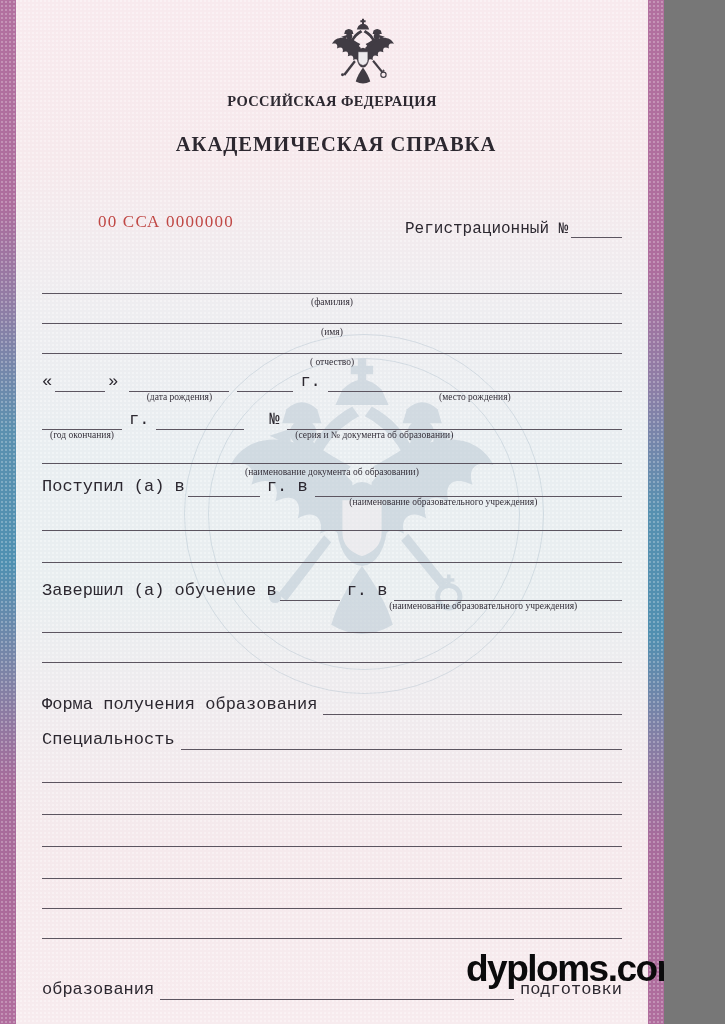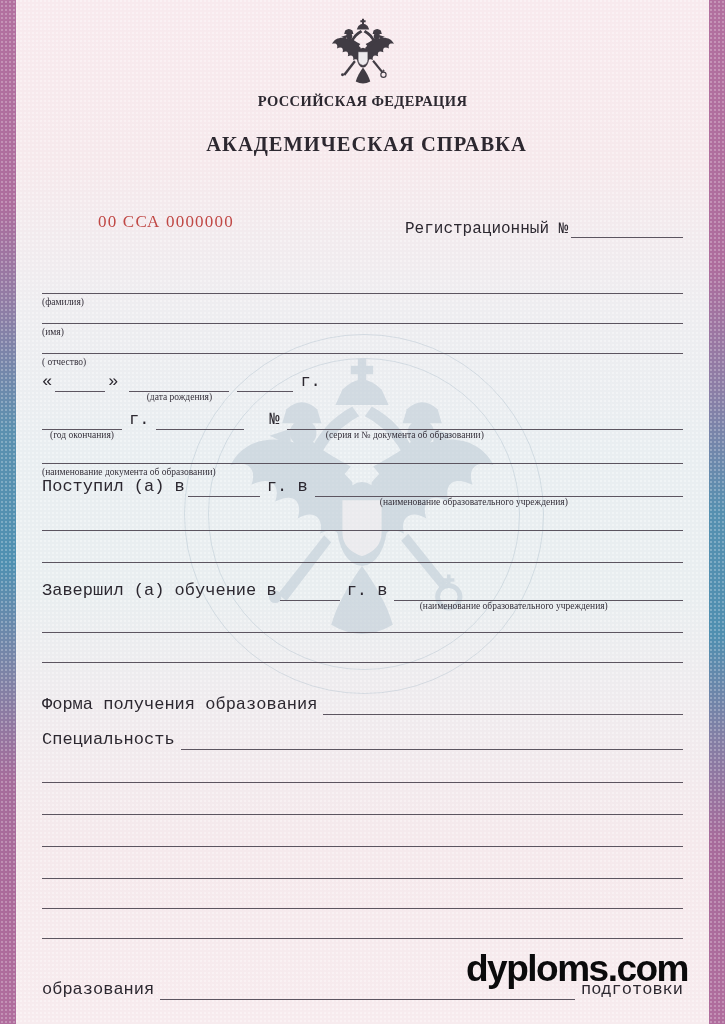--- a/index.html
+++ b/index.html
@@ -1,17 +1,17 @@
 <!DOCTYPE html>
 <html><head>
 <meta charset="utf-8">
 <style>
   html,body{margin:0;padding:0;background:#777;}
   .page{
-    position:relative;width:725px;height:1024px;overflow:hidden;
+    position:relative;width:664px;height:1024px;overflow:hidden;
     font-family:"Liberation Serif","DejaVu Serif",serif;color:#2c2830;
     background-image:
       radial-gradient(circle at 1px 1px, rgba(255,255,255,.33) 1px, transparent 1.3px),
       linear-gradient(180deg,#f8eaee 0%,#f6e9ec 16%,#eeedf0 30%,#e9eef1 44%,#e9eef0 58%,#f0ebee 70%,#f5e9ec 82%,#f7ebee 100%);
     background-size:4px 4px,100% 100%;
   }
   .strip{position:absolute;top:0;bottom:0;width:16px;z-index:1;
     background-image:
       radial-gradient(circle at 2px 2px, rgba(255,255,255,.25) 1.1px, transparent 1.4px),
       linear-gradient(180deg,#b2709f 0%,#ad6d9d 20%,#8f7da5 30%,#5b90af 42%,#4f90b1 55%,#7e83a6 66%,#a56c9b 76%,#ab6a9a 88%,#b06d9d 100%);
@@ -34,21 +34,21 @@
   .row{position:absolute;left:42px;right:42px;display:flex;align-items:flex-end;height:20px;font-size:17px;line-height:20px;z-index:2;}
   .rule{position:relative;height:20px;border-bottom:1.5px solid #5c5560;}
   .grow{flex:1 1 auto;}
   .txt{white-space:pre;padding:0 3px;font-family:Liberation Mono, monospace;}
   .rulehint{position:absolute;top:21px;left:0;right:0;text-align:center;font-size:9.5px;line-height:10px;color:#35303a;white-space:nowrap;}
   .rulehint.shift-l{left:-120px;right:40px;}
   .rulehint.shift-s{left:-45px;right:5px;}
   .ml8{margin-left:8px;} .ml4{margin-left:4px;}
 
   .linefield{position:absolute;left:42px;right:42px;border-top:1.5px solid #5c5560;z-index:2;}
-  .linehint{text-align:left;font-size:9.5px;line-height:10px;color:#35303a;margin-top:3px;}
+  .linehint{text-align:center;font-size:9.5px;line-height:10px;color:#35303a;margin-top:3px;}
 
   .regrow{position:absolute;left:402px;right:42px;top:218px;display:flex;align-items:flex-end;height:20px;font-size:16px;z-index:2;}
 
   .program-l1{position:absolute;left:42px;right:42px;top:950px;font-size:17px;line-height:20px;text-align:justify;text-align-last:justify;z-index:2;}
   .brand{position:absolute;left:466px;top:948px;font-family:"Liberation Sans","DejaVu Sans",sans-serif;font-weight:700;font-size:37px;letter-spacing:-1.5px;color:#0b0b0c;z-index:5;}
 </style>
 </head>
 <body>
 
 <svg width="0" height="0" style="position:absolute">
@@ -114,20 +114,23 @@
 
   <div class="row" style="top:372px">
     <span class="txt" style="padding-left:0">«</span>
     <span class="rule" style="width:50px"></span>
     <span class="txt">»</span>
     <span class="rule ml8" style="width:100px">
       <span class="rulehint">(дата рождения)</span>
     </span>
     <span class="rule ml8" style="width:56px"></span>
     <span class="txt ml4">г.</span>
+    <span class="rule grow ml4">
+      <span class="rulehint">(место рождения)</span>
+    </span>
   </div>
 
   <div class="row" style="top:410px">
     <span class="rule" style="width:80px">
       <span class="rulehint">(год окончания)</span>
     </span>
     <span class="txt ml4">г.</span>
     <span class="rule ml4" style="width:88px"></span>
     <span class="txt" style="margin-left:22px">№</span>
     <span class="rule grow ml4">

